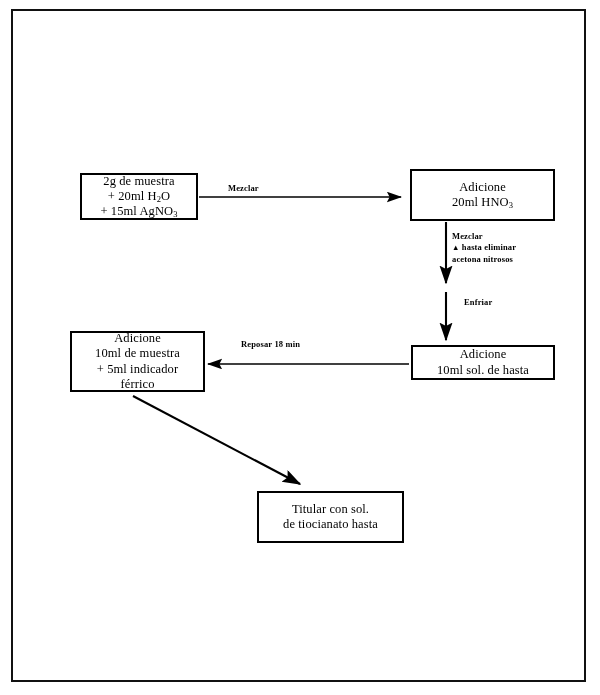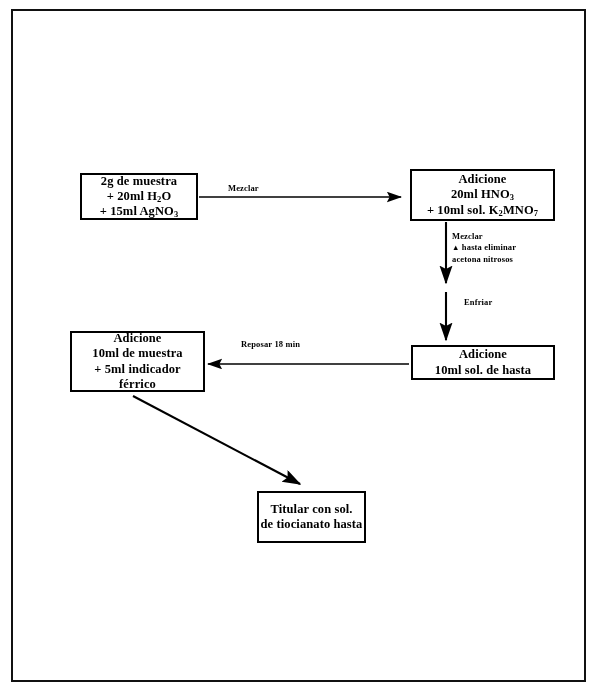--- a/index.html
+++ b/index.html
@@ -32,41 +32,41 @@
   .node {
     position: absolute;
     box-sizing: border-box;
     border: 2px solid #000000;
     background: #ffffff;
     display: flex;
     flex-direction: column;
     align-items: center;
     justify-content: center;
     text-align: center;
-    font-weight: bold;
+    font-weight: normal;
     font-size: 12.5px;
     line-height: 1.22;
     letter-spacing: 0.1px;
     color: #000000;
     padding: 3px 4px;
   }
   .node .ln { display: block; white-space: nowrap; }
   .node sub {
     font-size: 8.5px;
     vertical-align: baseline;
     position: relative;
     bottom: -2px;
   }
 
   
   #node-sample    { left: 80px;  top: 173px; width: 118px; height: 47px; }
   #node-acid      { left: 410px; top: 169px; width: 145px; height: 52px; }
   #node-urea      { left: 411px; top: 345px; width: 144px; height: 35px; }
   #node-acetone   { left: 70px;  top: 331px; width: 135px; height: 61px; }
-  #node-titration { left: 257px; top: 491px; width: 109px; height: 52px; }
+  #node-titration { left: 257px; top: 491px; width: 147px; height: 52px; }
 
   
   .edge-label {
     position: absolute;
     font-weight: bold;
     font-size: 8.5px;
     line-height: 1.34;
     color: #000000;
     letter-spacing: 0.15px;
     white-space: nowrap;
@@ -122,21 +122,20 @@
 
   <div class="node" id="node-sample">
     <span class="ln">2g de muestra</span>
     <span class="ln"><span>+ 20ml H</span><sub>2</sub><span>O</span></span>
     <span class="ln"><span>+ 15ml AgNO</span><sub>3</sub></span>
   </div>
 
   <div class="node" id="node-acid">
     <span class="ln">Adicione</span>
     <span class="ln"><span>20ml HNO</span><sub>3</sub></span>
-    <span class="ln"><span>+ 10ml sol. K</span><sub>2</sub><span>MNO</span><sub>7</sub></span>
   </div>
 
   <div class="node" id="node-urea">
     <span class="ln">Adicione</span>
     <span class="ln">10ml sol. de hasta</span>
   </div>
 
   <div class="node" id="node-acetone">
     <span class="ln">Adicione</span>
     <span class="ln">10ml de muestra</span>

